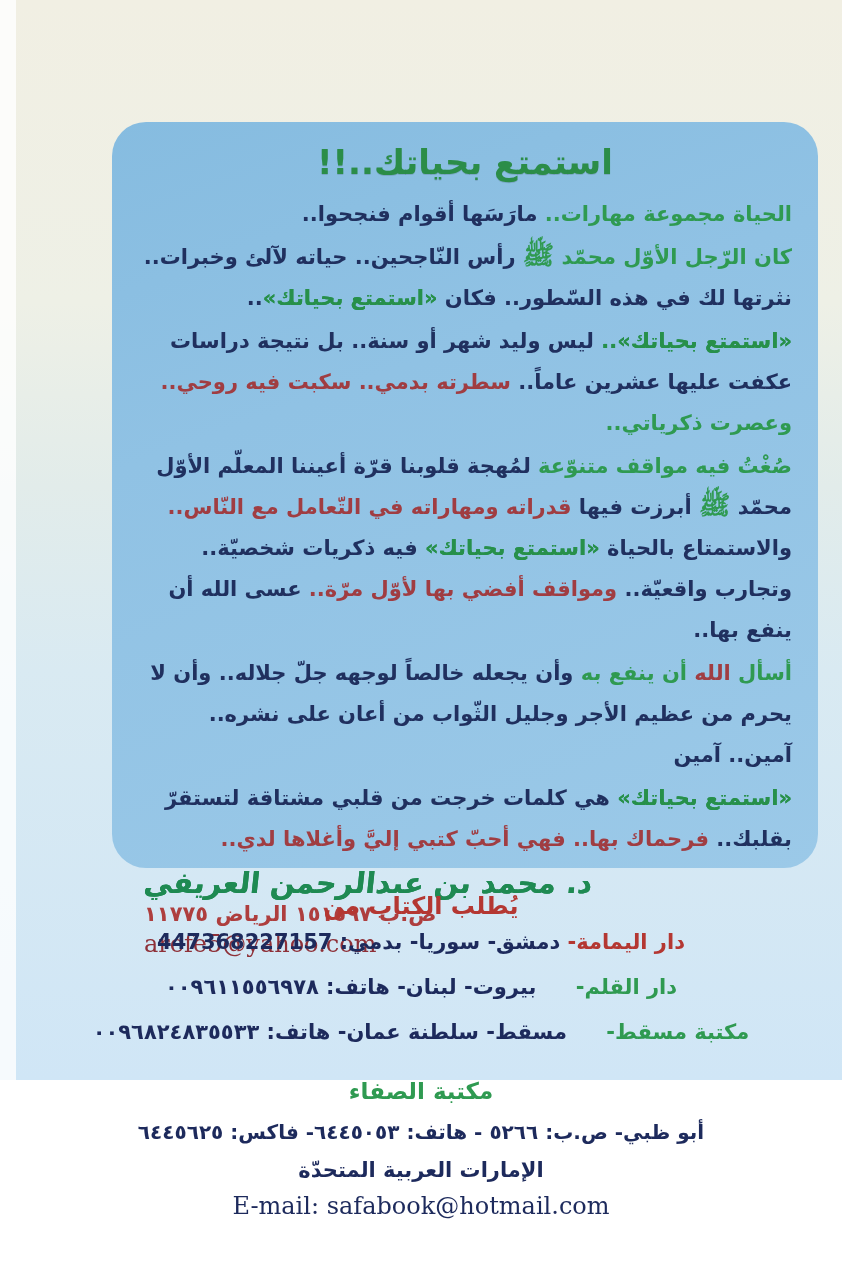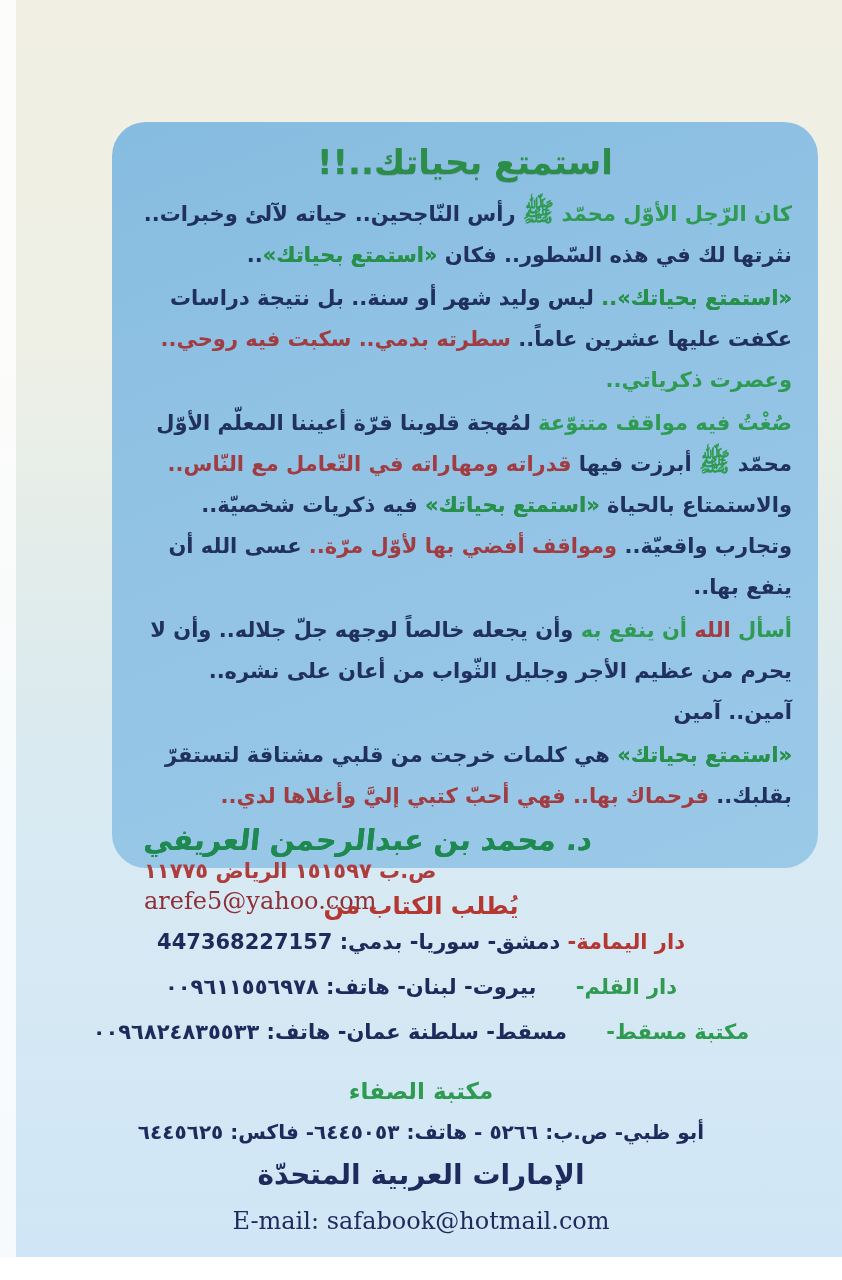--- a/index.html
+++ b/index.html
@@ -1,18 +1,18 @@
 <!DOCTYPE html>
 <html lang="ar" style="--page-cream: #f1efe3; --page-blue: #d0e6f6; --panel-blue: #90c2e4; --navy: #20305f; --green: #2f9a51; --green-bold: #27904a; --red: #a03d42; --title-green: #2b8d48; --sig-green: #1e8a52; --po-red: #ae3e3e; --email-maroon: #8e3038; --order-red: #b43732; --order-navy: #1d2a5c;"><head>
 <meta charset="utf-8">
 <style>
   html,body{margin:0;padding:0;}
   body{width:842px;height:1280px;overflow:hidden;
        font-family:"DejaVu Sans",sans-serif;}
-  .page{position:relative;width:842px;height:1257px;
+  .page{position:relative;width:842px;height:1080px;
         background:linear-gradient(180deg,var(--page-cream) 0%,#eef0e6 28%,#e2ecea 45%,#d9eaf2 62%,var(--page-blue) 100%);}
   .edge-strip{position:absolute;left:0;top:0;width:16px;height:100%;
         background:rgba(255,255,255,.8);}
   .panel{position:absolute;left:112px;top:122px;width:706px;height:746px;
         box-sizing:border-box;border-radius:34px;
         background:linear-gradient(160deg,#86bce0 0%,var(--panel-blue) 35%,#9bc9e8 100%);
         padding:16px 26px 0 26px;direction:rtl;}
   .title{font-size:34px;line-height:48px;font-weight:bold;text-align:center;
         color:var(--title-green);margin-bottom:8px;letter-spacing:1px;
         text-shadow:0 1px 0 rgba(0,0,0,.12);}
@@ -34,34 +34,35 @@
         text-align:left;margin:4px 0 16px 6px;}
   .order{position:absolute;top:892px;left:0;width:842px;text-align:center;direction:rtl;}
   .order-heading{font-size:24px;font-weight:bold;color:var(--order-red);}
   .dist{font-size:21px;font-weight:bold;color:var(--order-navy);line-height:45px;}
   .dist-name-red{color:var(--order-red);margin-top:48px;}
   .dist-name-green{color:var(--green);margin-left:32px;}
   .phone{direction:ltr;unicode-bidi:embed;}
   .safa{position:absolute;top:1078px;left:0;width:842px;text-align:center;direction:rtl;}
   .safa-title{font-size:23px;font-weight:bold;color:var(--green);margin-bottom:16px;text-align:center;}
   .safa-address{font-size:20px;font-weight:bold;color:var(--order-navy);margin-bottom:14px;}
-  .safa-country{font-size:28px;font-weight:bold;color:var(--order-navy);margin-bottom:16px;}
+  .safa-country{font-size:21px;font-weight:bold;color:var(--order-navy);margin-bottom:10px;}
   .safa-email{font-family:"DejaVu Serif","Liberation Serif",serif;direction:ltr;
         font-size:24px;color:var(--order-navy);}
 </style>
 </head>
 <body>
 
 <div class="page">
   <div class="edge-strip"></div>
 
   <div class="panel">
     <div class="title">استمتع بحياتك..!!</div>
 
     <div class="bodytext">
+      <p><span class="seg-g">الحياة مجموعة مهارات..</span><span class="seg-n"> مارَسَها أقوام فنجحوا..</span></p>
 
       <p><span class="seg-g">كان الرّجل الأوّل محمّد </span><span class="seg-saw">ﷺ</span><span class="seg-n"> رأس النّاجحين.. حياته لآلئ وخبرات.. نثرتها لك في هذه السّطور.. فكان </span><span class="seg-gb">«استمتع بحياتك»</span><span class="seg-n">..</span></p>
 
       <p><span class="seg-gb">«استمتع بحياتك»..</span><span class="seg-n"> ليس وليد شهر أو سنة.. بل نتيجة دراسات عكفت عليها عشرين عاماً.. </span><span class="seg-r">سطرته بدمي.. سكبت فيه روحي..</span><span class="seg-g"> وعصرت ذكرياتي..</span></p>
 
       <p><span class="seg-g">صُغْتُ فيه مواقف متنوّعة </span><span class="seg-n">لمُهجة قلوبنا قرّة أعيننا المعلّم الأوّل محمّد </span><span class="seg-saw">ﷺ</span><span class="seg-n"> أبرزت فيها </span><span class="seg-r">قدراته ومهاراته في التّعامل مع النّاس..</span><span class="seg-n"> والاستمتاع بالحياة </span><span class="seg-gb">«استمتع بحياتك»</span><span class="seg-n"> فيه ذكريات شخصيّة.. وتجارب واقعيّة.. </span><span class="seg-r">ومواقف أفضي بها لأوّل مرّة..</span><span class="seg-n"> عسى الله أن ينفع بها..</span></p>
 
       <p><span class="seg-g">أسأل </span><span class="seg-r">الله </span><span class="seg-g">أن ينفع به </span><span class="seg-n">وأن يجعله خالصاً لوجهه جلّ جلاله.. وأن لا يحرم من عظيم الأجر وجليل الثّواب من أعان على نشره.. آمين.. آمين</span></p>
 
       <p><span class="seg-gb">«استمتع بحياتك»</span><span class="seg-n"> هي كلمات خرجت من قلبي مشتاقة لتستقرّ بقلبك.. </span><span class="seg-r">فرحماك بها.. فهي أحبّ كتبي إليَّ وأغلاها لدي..</span></p>

